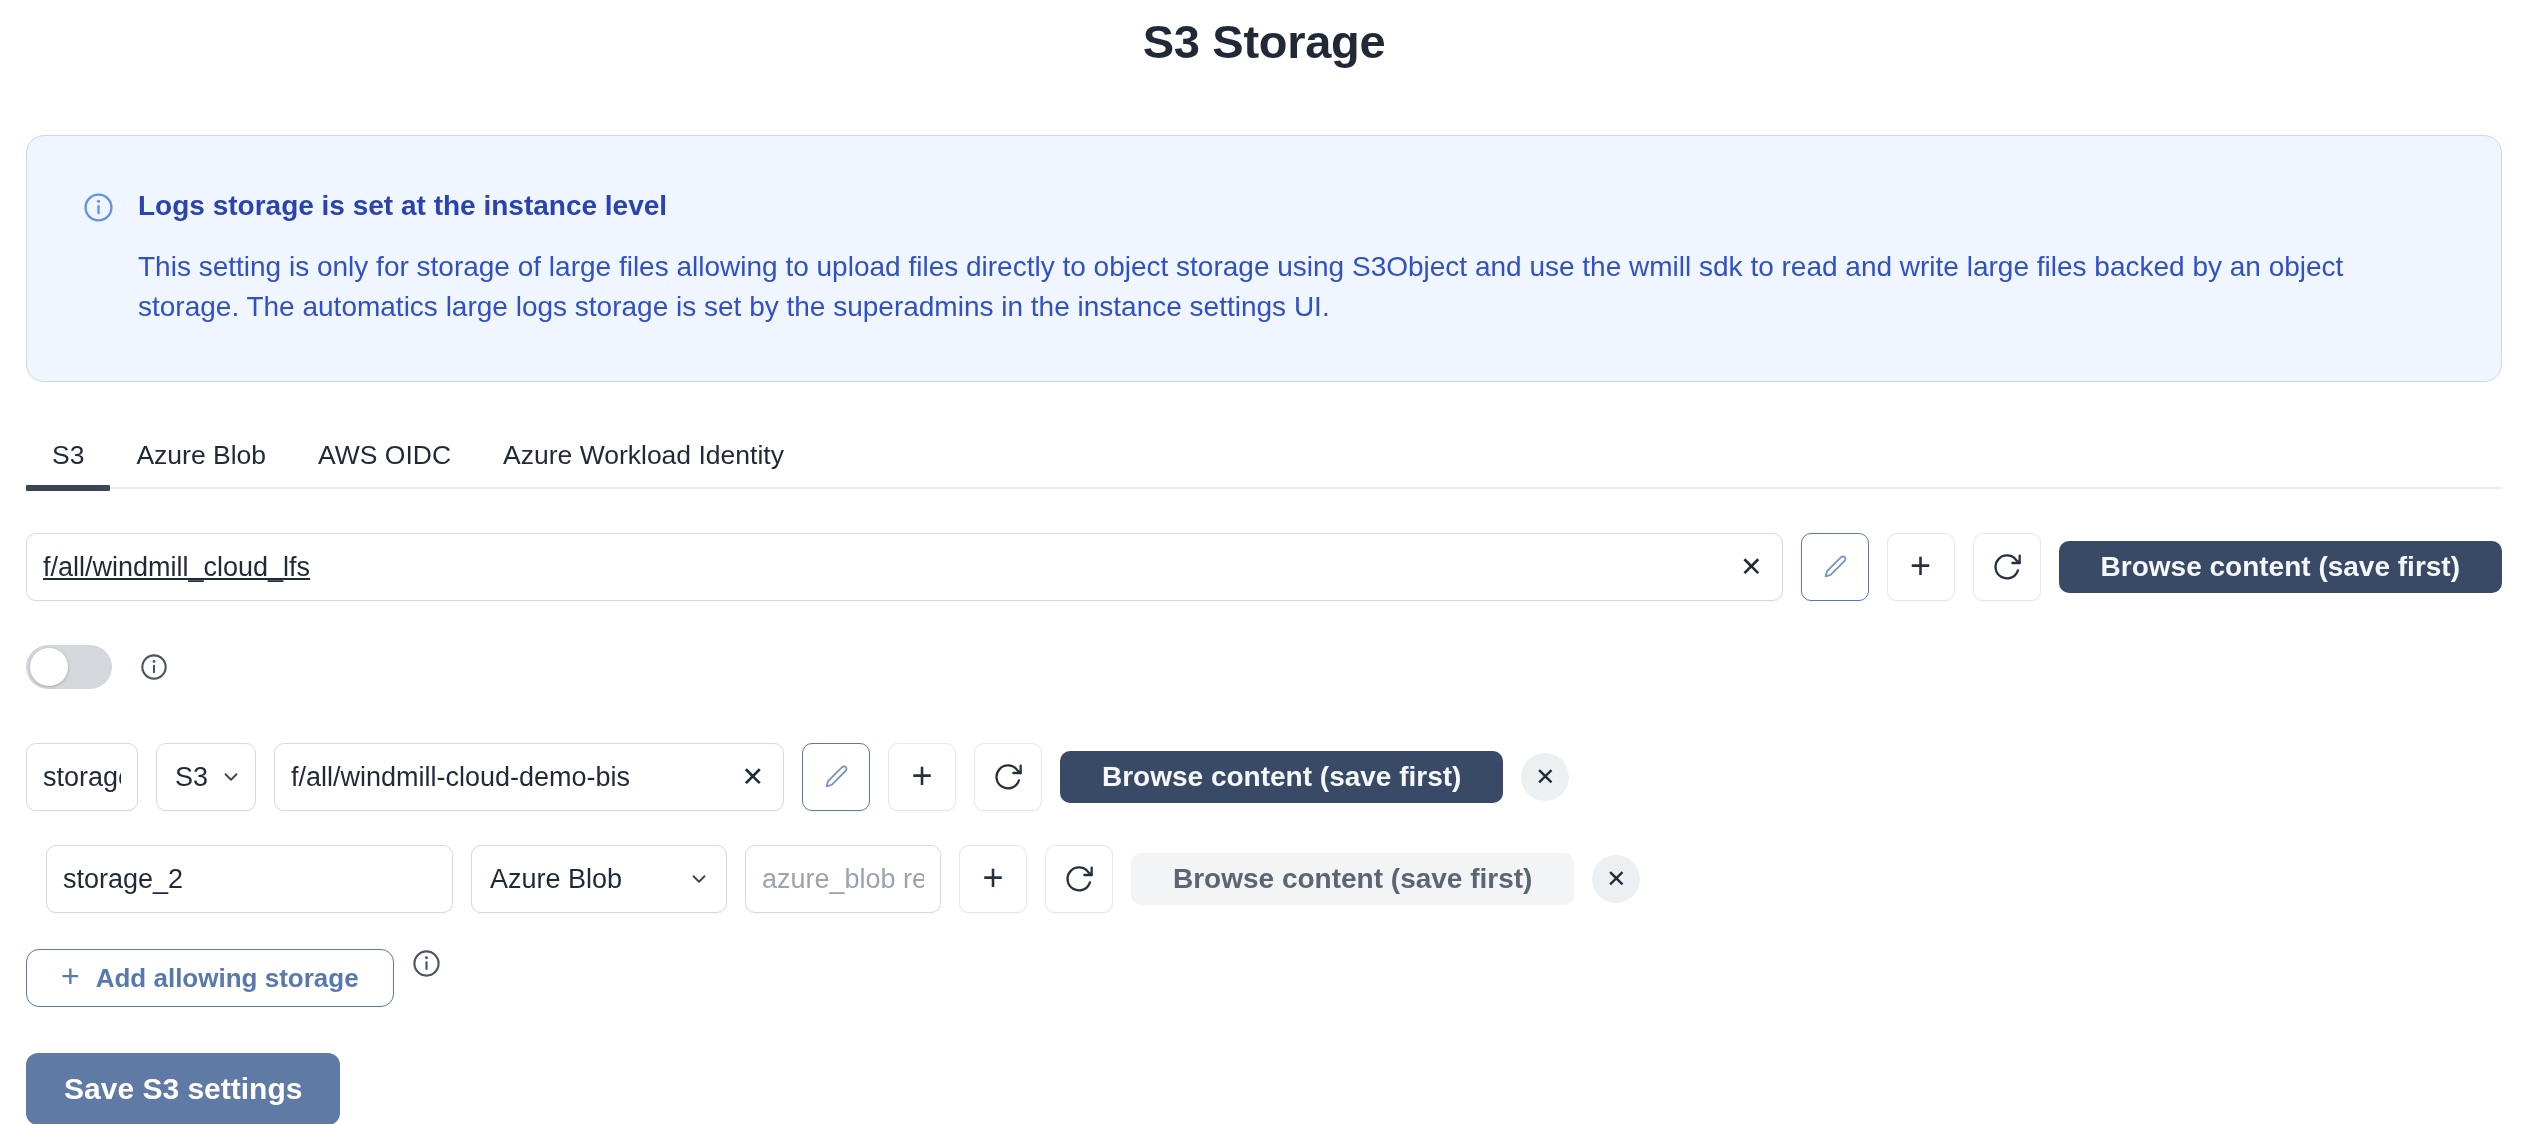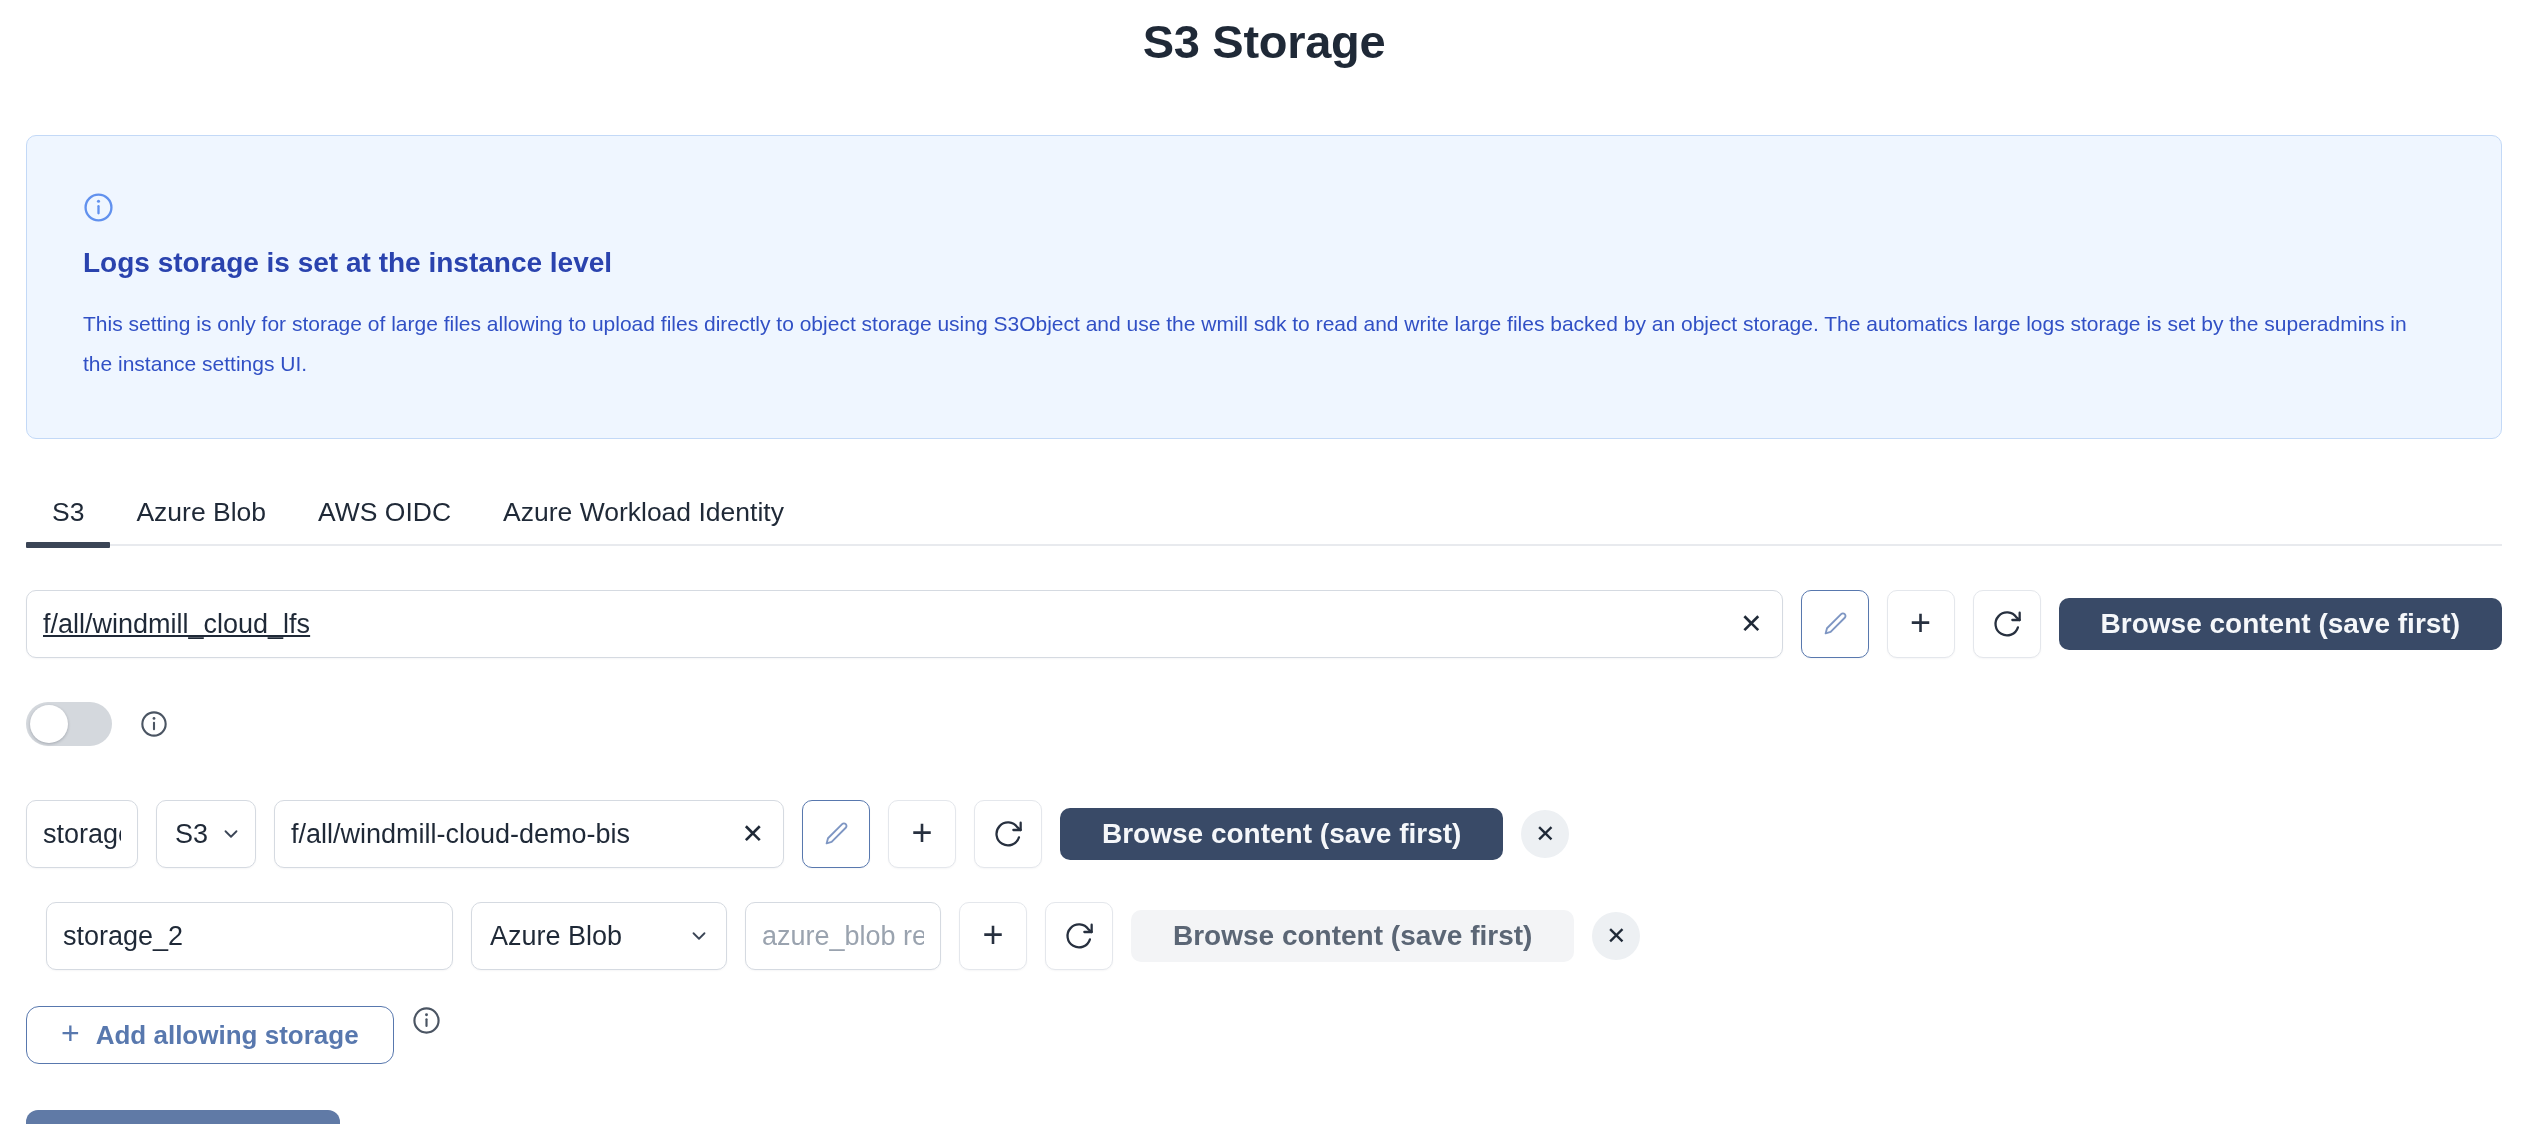--- a/index.html
+++ b/index.html
@@ -13,28 +13,28 @@
   
   .h1 { font-size: 47px; font-weight: 700; letter-spacing: -0.3px; color: var(--text_primary, #1f2937); text-align: center; }
   .subtitle { margin-top: 22px; font-size: 24.5px; color: var(--text_secondary, #4b5563); }
   .link { color: var(--accent_link, #3b82f6); cursor: pointer; text-decoration: none; }
 
   
   .alert {
     margin-top: 66px;
     background: var(--alert_bg, #eff6ff);
     border: 1.5px solid var(--alert_border, #c3d9f7);
-    border-radius: 10px;
+    border-radius: 18px;
     padding: 54px 60px 54px 56px;
-    display: flex; gap: 24px; flex-direction: column;
+    display: flex; gap: 24px;
   }
   .alert-icon { flex: 0 0 auto; margin-top: 2px; color: var(--alert_icon, #6191ee); }
   .alert-title { font-size: 28px; font-weight: 700; color: var(--alert_title, #2a43ae); }
   .alert-body {
-    margin-top: 25px; font-size: 21px; line-height: 40px;
+    margin-top: 25px; font-size: 28px; line-height: 40px;
     color: var(--alert_text, #3150c5); max-width: 2330px;
   }
 
   
   .tabs { margin-top: 50px; display: flex; border-bottom: 2px solid #e8eaee; }
   .tab { padding: 8px 26px 16px; font-size: 26.5px; color: var(--text_primary, #1f2937);
          position: relative; cursor: pointer; white-space: nowrap; }
   .tab.active::after {
     content: ""; position: absolute; left: 0; right: 0; bottom: -4px;
     height: 6px; background: #3b4556; border-radius: 1px;

